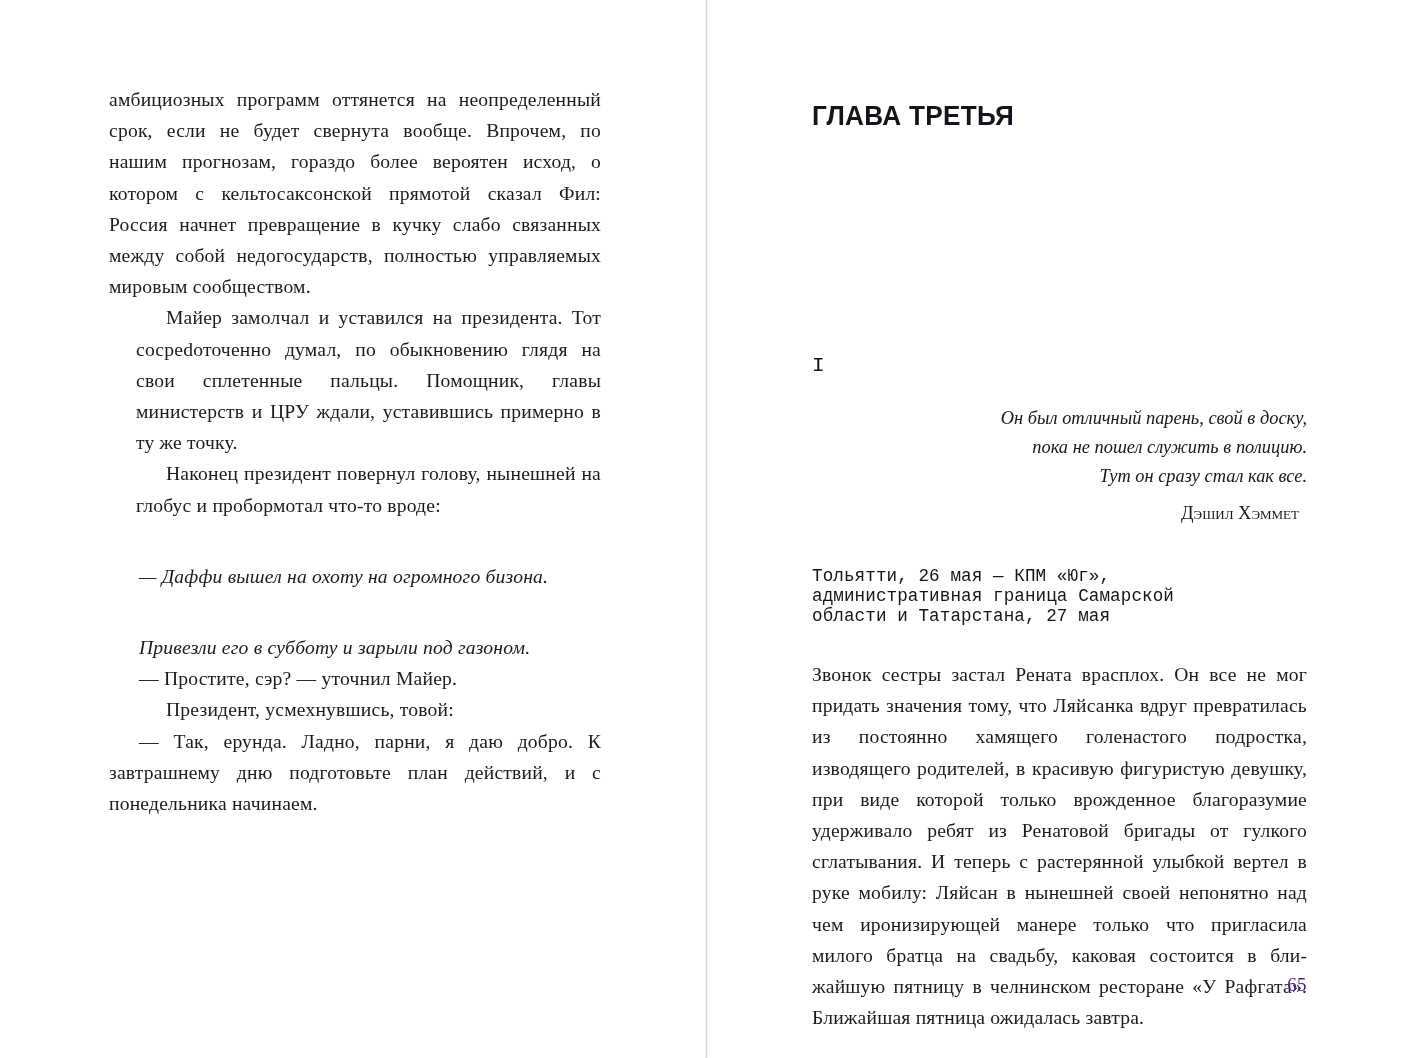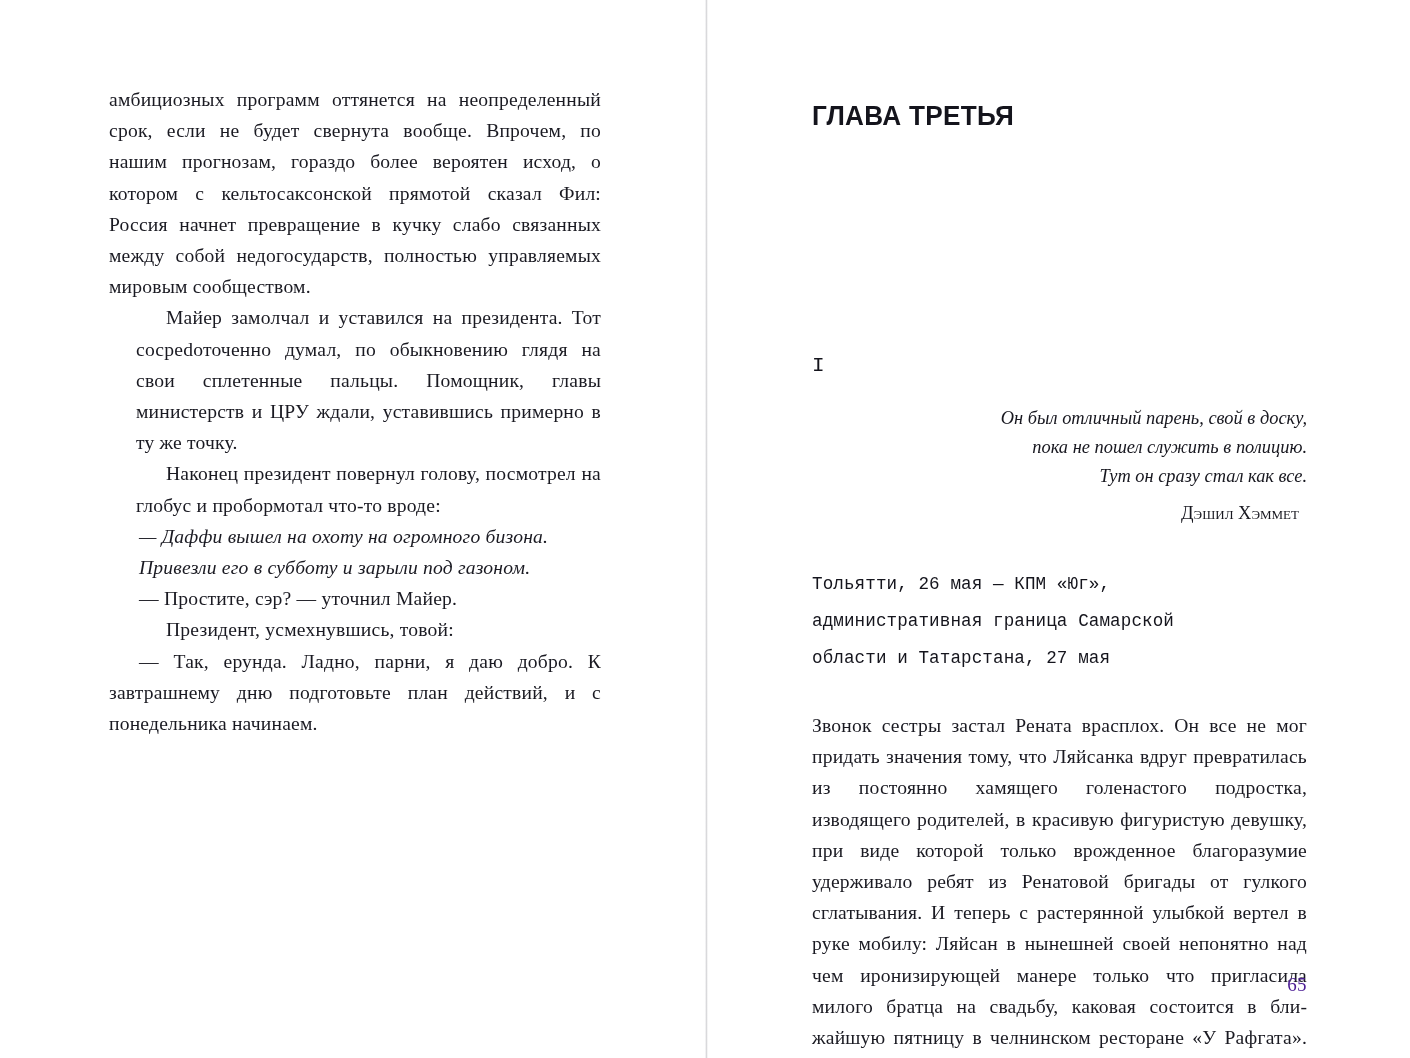--- a/index.html
+++ b/index.html
@@ -65,21 +65,21 @@
     margin: 0;
     font-size: 19.6px;
     line-height: 31.2px;
     text-align: justify;
     text-justify: inter-word;
     letter-spacing: 0.01em;
     hyphens: manual;
   }
   p.body.indent { text-indent: 30px; margin-left: 27px; }
   p.body.dash   { text-indent: 30px; }
-  p.body.ital   { font-style: italic; text-indent: 30px; }
+  p.body.ital   { font-style: italic; text-indent: 30px; margin-top: 40px; }
 
   
   .chapter-title {
     margin: 0;
     font-family: "Liberation Sans", "DejaVu Sans", sans-serif;
     font-weight: 700;
     font-size: 27.5px;
     line-height: 32px;
     letter-spacing: 0.012em;
     color: #14141c;
@@ -113,21 +113,21 @@
     font-variant: small-caps;
     font-style: normal;
     color: #17171f;
   }
 
   
   .dateline {
     margin: 0;
     font-family: "Liberation Mono", "DejaVu Sans Mono", monospace;
     font-size: 17.6px;
-    line-height: 37px;
+    line-height: 20px;
     letter-spacing: 0.005em;
     color: #15151d;
     white-space: pre-wrap;
   }
 
   
   .folio {
     position: absolute;
     right: 0;
     top: 874px;
@@ -150,21 +150,21 @@
 
 <div class="spread">
 
   <div class="page page-left">
     <div class="content-left">
 
       <p class="body">амбициозных программ оттянется на неопределенный срок, если не будет свернута вообще. Впрочем, по нашим про­гнозам, гораздо более вероятен исход, о котором с кельто­саксонской прямотой сказал Фил: Россия начнет превраще­ние в кучку слабо связанных между собой недогосударств, полностью управляемых мировым сообществом.</p>
 
       <p class="body indent">Майер замолчал и уставился на президента. Тот сосре­dоточенно думал, по обыкновению глядя на свои сплетен­ные пальцы. Помощник, главы министерств и ЦРУ ждали, уставившись примерно в ту же точку.</p>
 
-      <p class="body indent">Наконец президент повернул голову, посмотрел на гло­бус и пробормотал что-то вроде:</p>
+      <p class="body indent">Наконец президент повернул голову, нынешней на гло­бус и пробормотал что-то вроде:</p>
 
       <p class="body ital">— Даффи вышел на охоту на огромного бизона.</p>
 
       <p class="body ital">Привезли его в субботу и зарыли под газоном.</p>
 
       <p class="body dash">— Простите, сэр? — уточнил Майер.</p>
 
       <p class="body indent">Президент, усмехнувшись, товой:</p>
 
       <p class="body dash">— Так, ерунда. Ладно, парни, я даю добро. К завтраш­нему дню подготовьте план действий, и с понедельника начинаем.</p>

